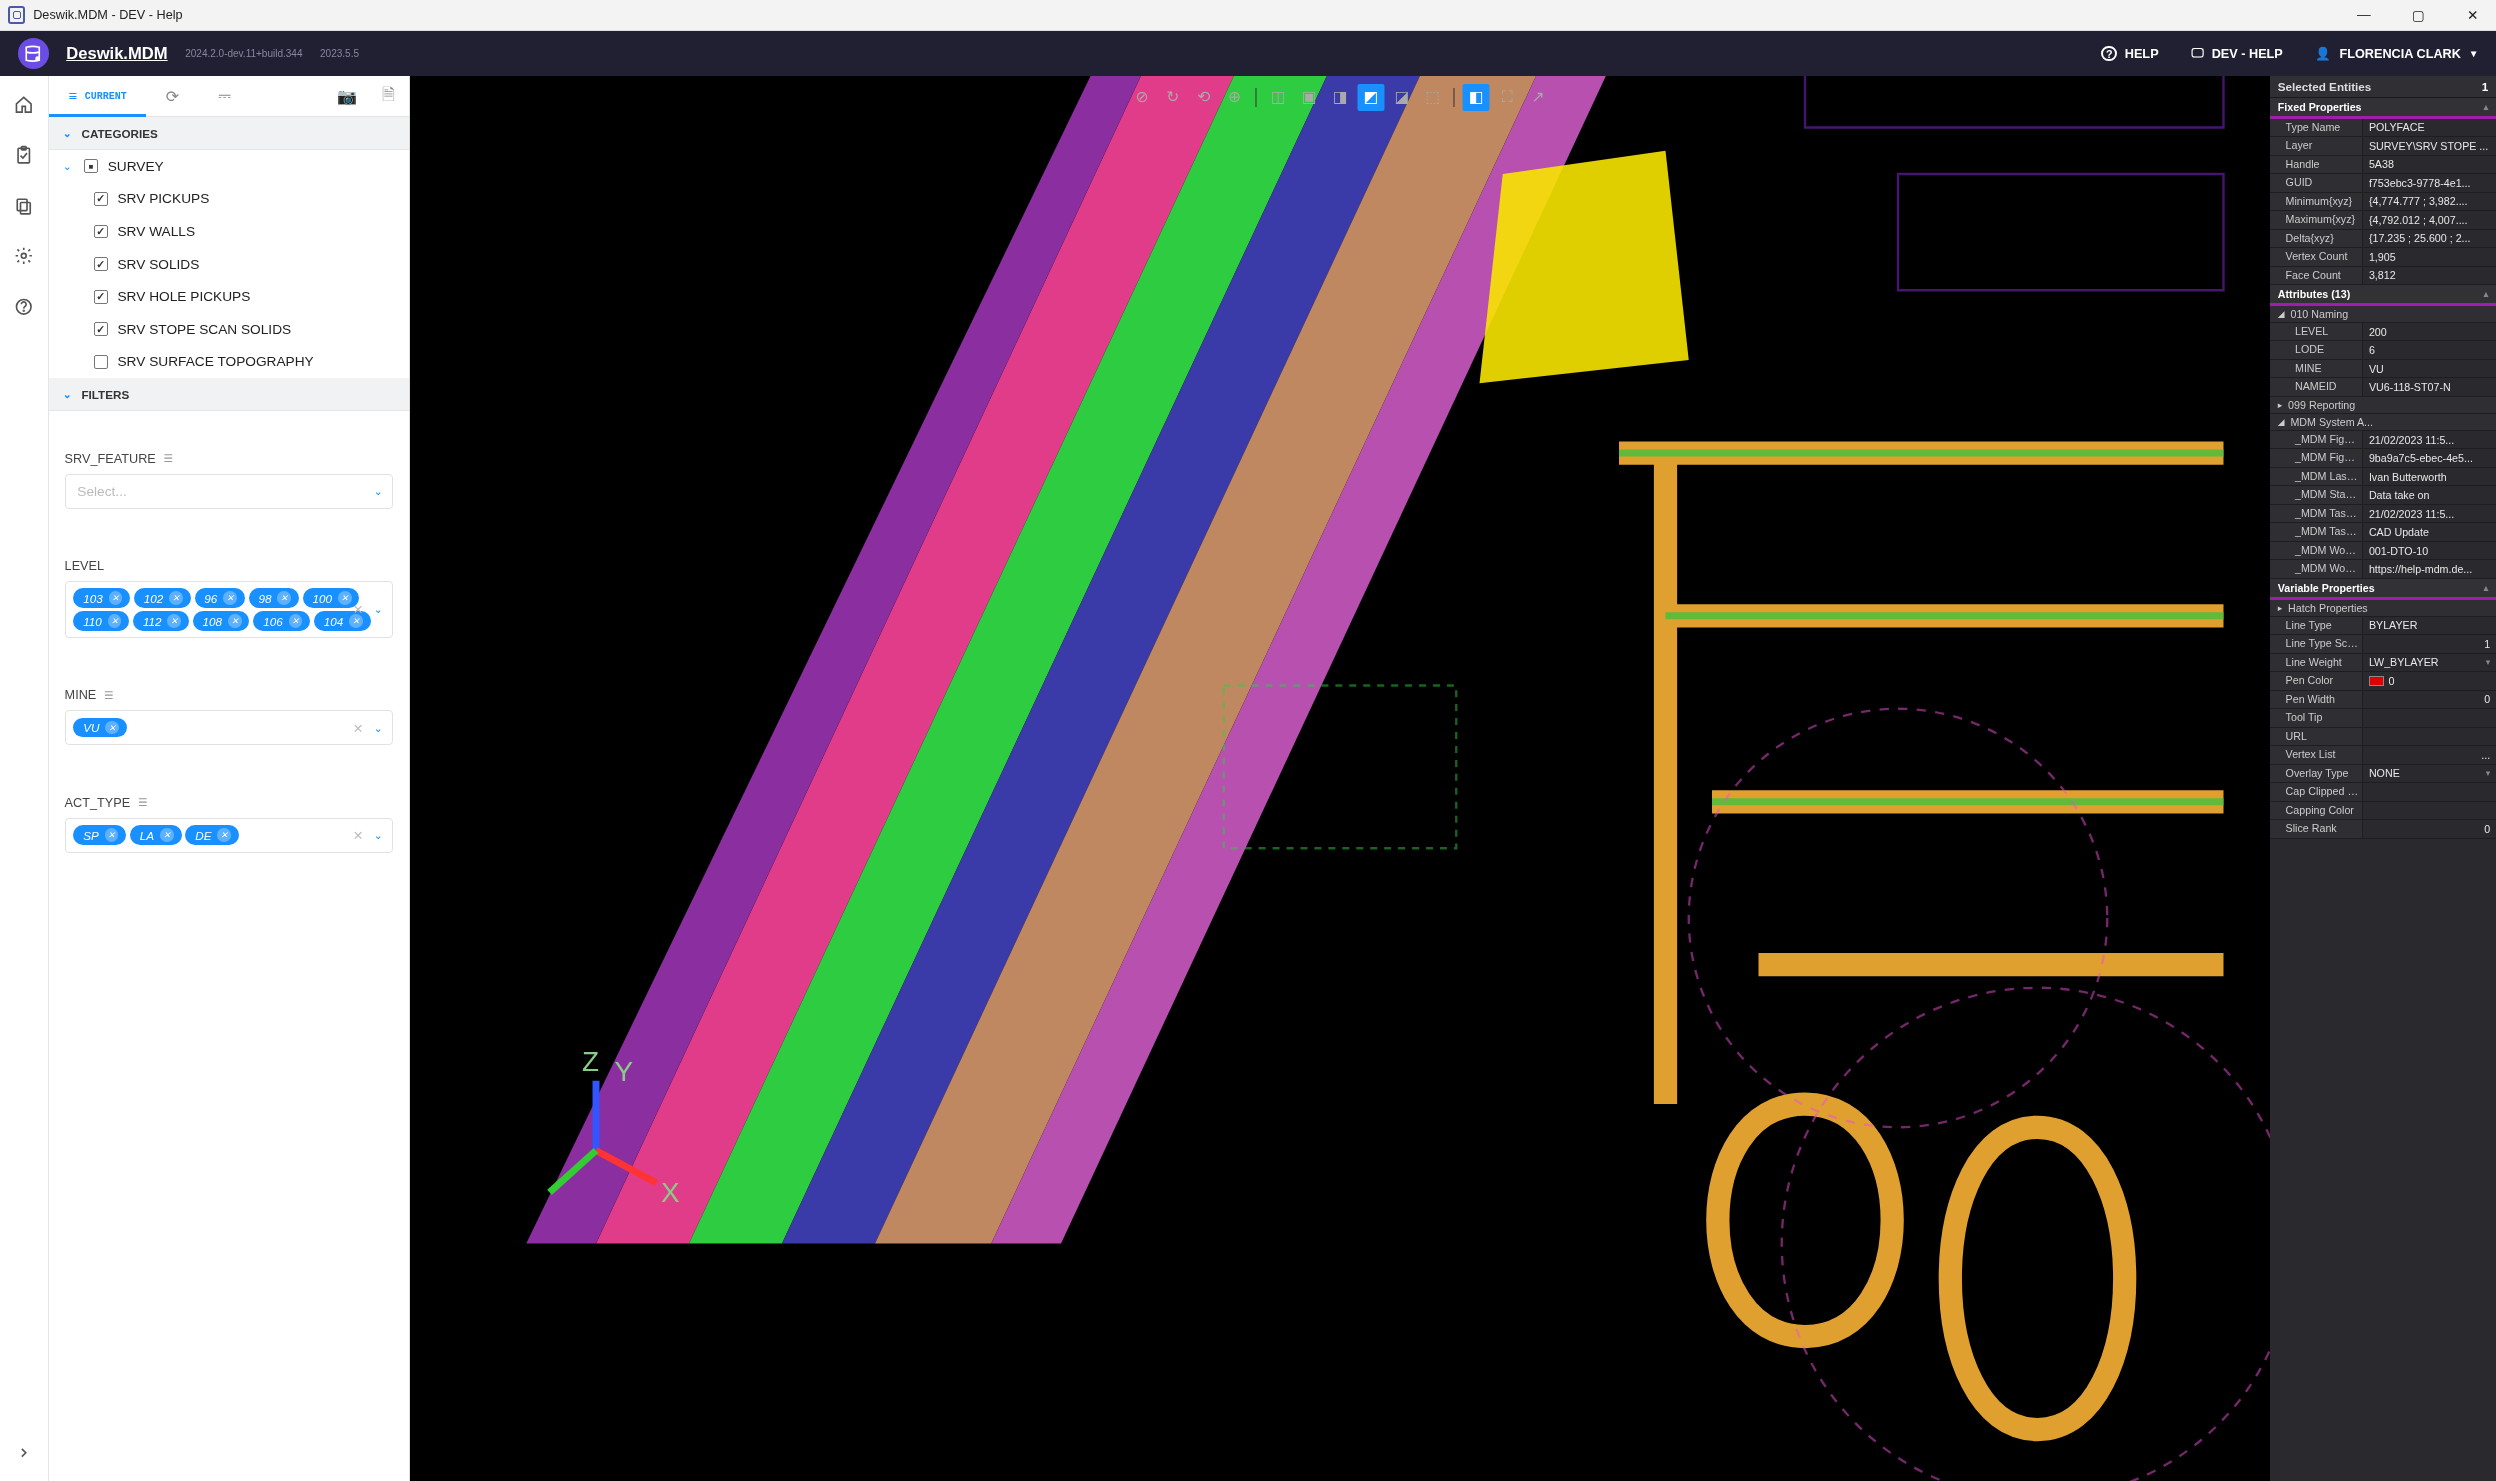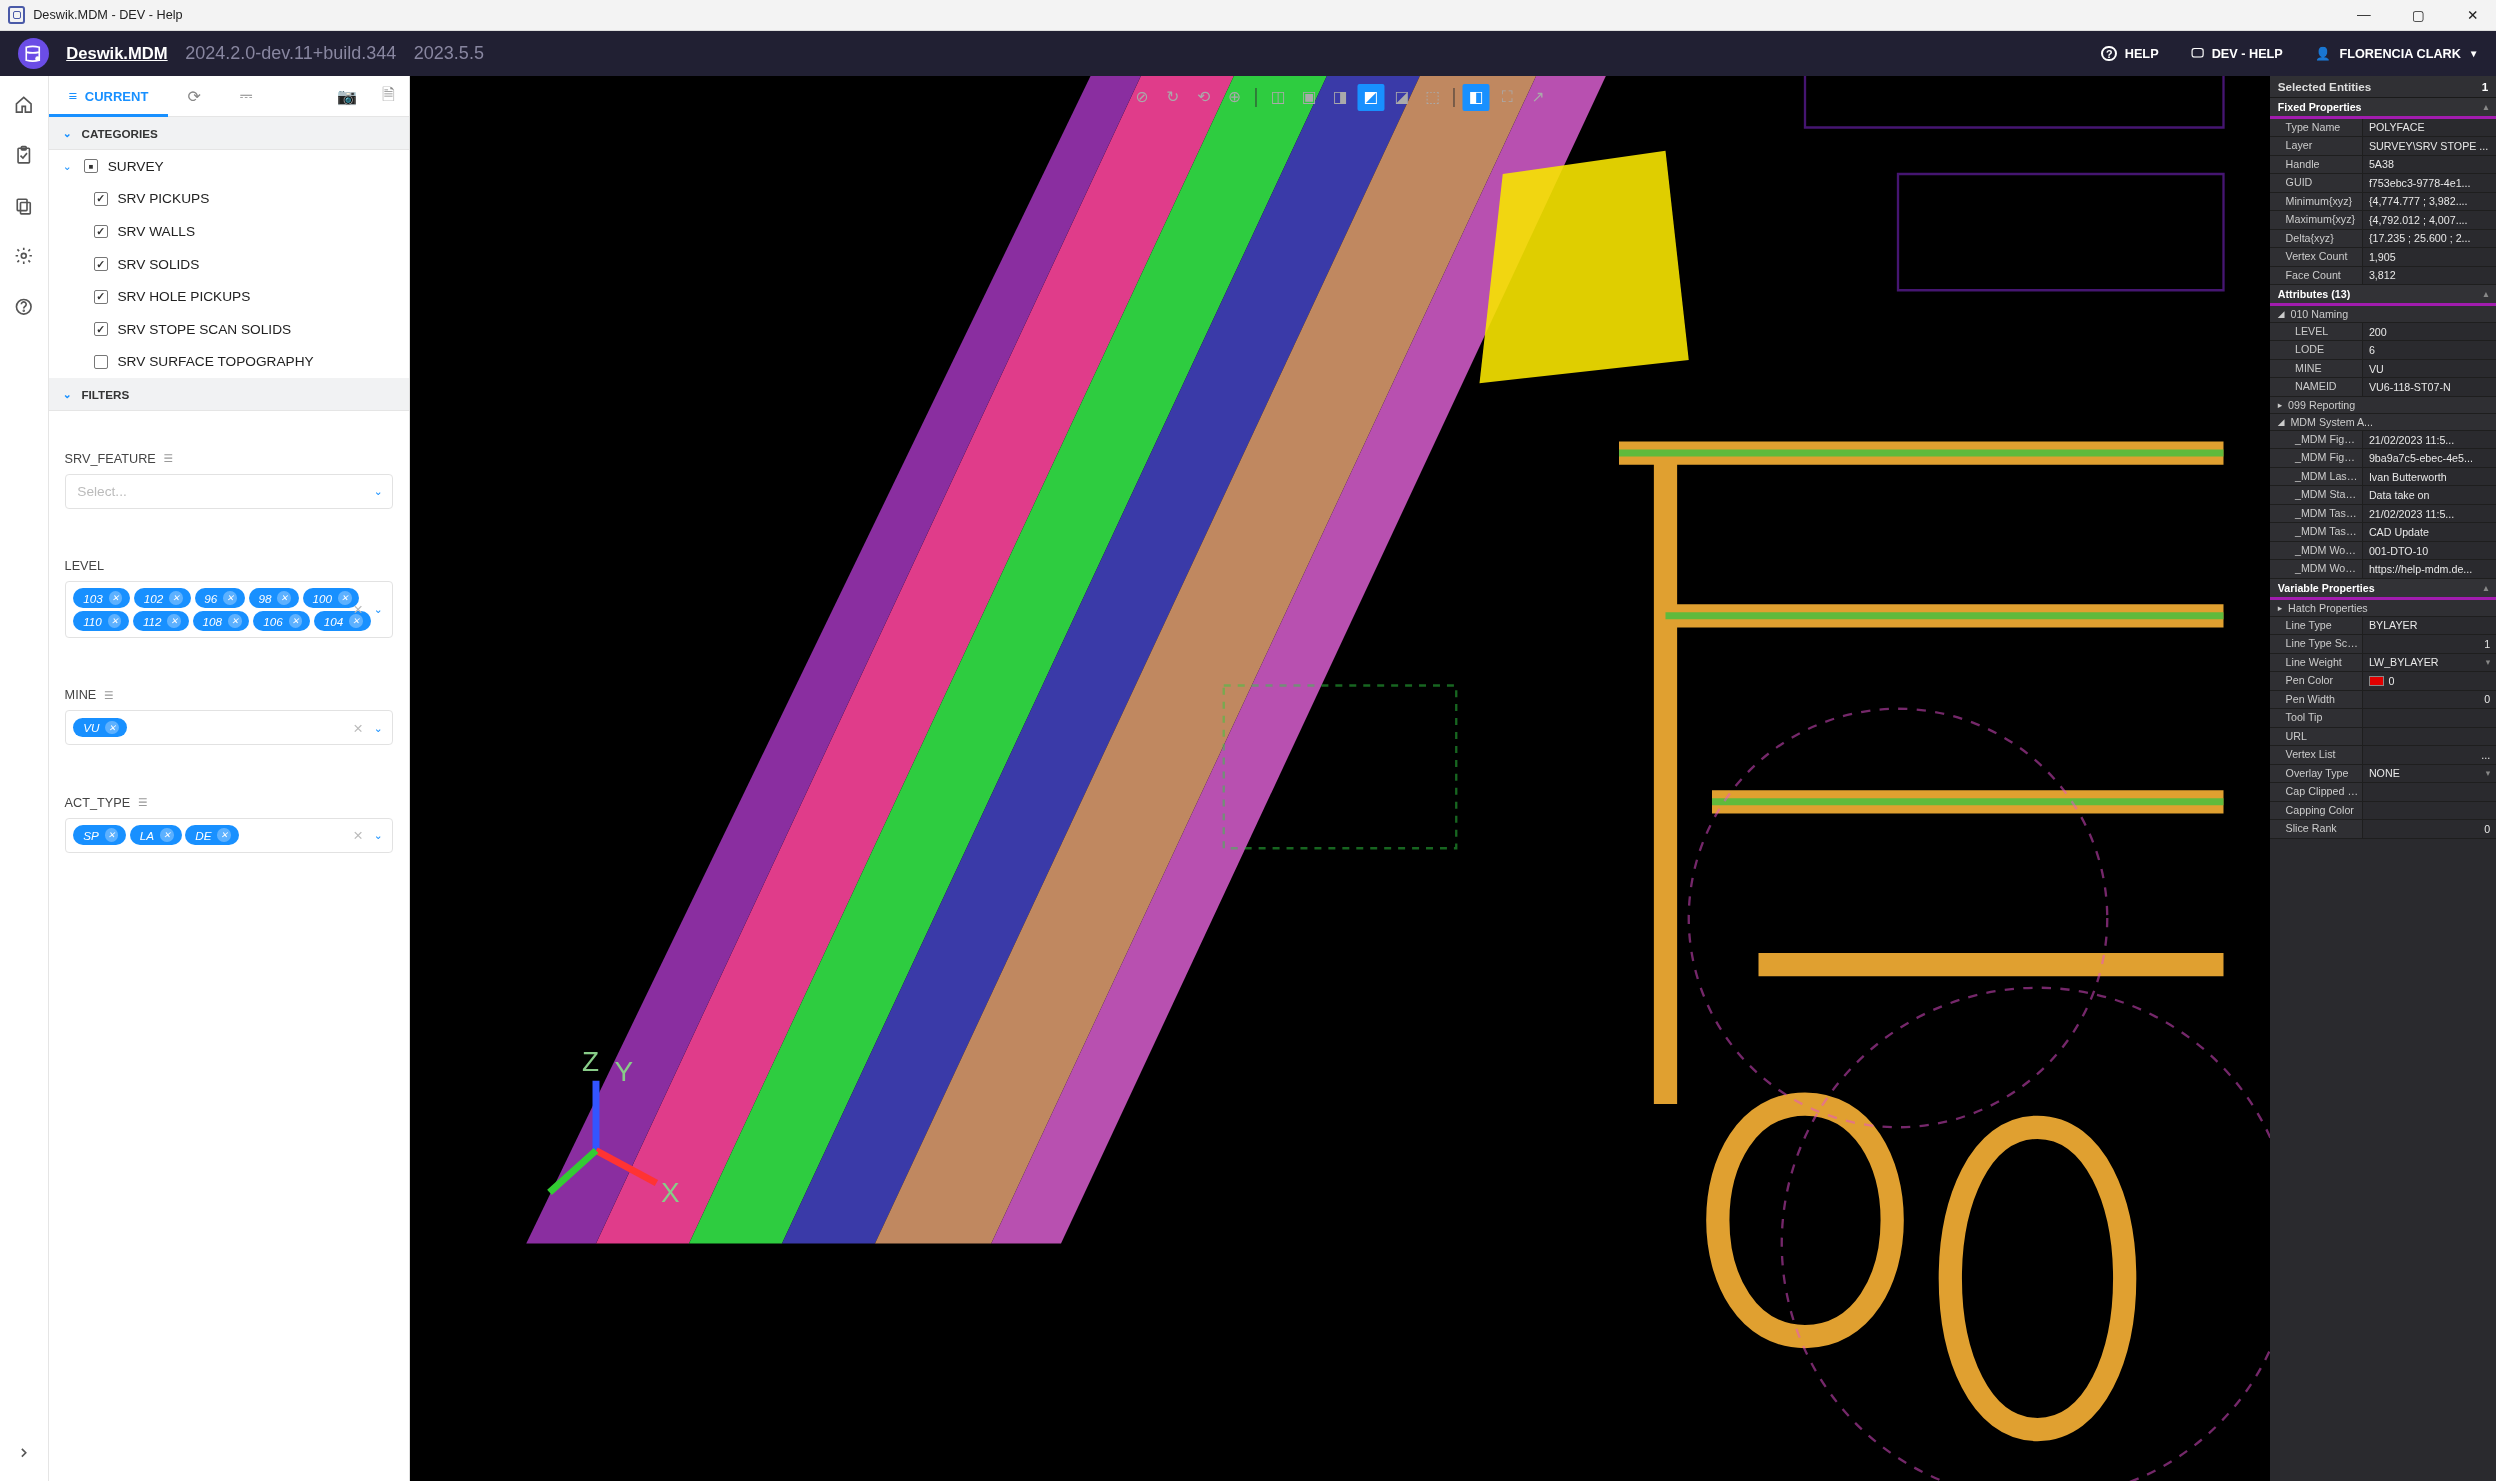--- a/index.html
+++ b/index.html
@@ -11,21 +11,21 @@
 .win-titlebar .app-icon::after { content:""; position:absolute; top:2.9px; left:2.9px; right:2.9px; bottom:2.9px; border:1px solid #4a5aa8; border-radius:2px; }
 .win-titlebar .title { font-size:12.7px; color:#222; }
 .win-titlebar .ctrls { margin-left:auto; display:flex; gap:23.4px; font-size:13.7px; color:#222; }
 .win-titlebar .ctrls span { width:31px; text-align:center; cursor:pointer; }
 
 
 .app-header { height:45px; background:#212033; display:flex; align-items:center; color:#fff; padding:0 17.6px; gap:17.6px; }
 .app-header .logo { width:31px; height:31px; background:#6b4de6; border-radius:50%; display:flex; align-items:center; justify-content:center; position:relative; }
 .app-header .logo svg { width:19.5px; height:19.5px; fill:#fff; }
 .app-header .name { font-size:16.6px; font-weight:700;text-decoration:underline; }
-.app-header .ver { font-size:18px; color:#8886a0; }
+.app-header .ver { font-size:10px; color:#8886a0; }
 .app-header .right { margin-left:auto; display:flex; align-items:center; gap:33px; }
 .app-header .right .hitm { display:flex; align-items:center; gap:7.8px; font-size:12.7px; font-weight:700; cursor:pointer; }
 
 
 .app-body { display:flex; height:calc(100% - 76px); }
 .left-rail { width:49px; background:#fff; border-right:1px solid #e5e5e5; display:flex; flex-direction:column; align-items:center; padding-top:17.6px; gap:29px; }
 .left-rail .ri { width:21.5px; height:21.5px; color:#555; cursor:pointer; display:flex; align-items:center; justify-content:center; }
 .left-rail .expand { margin-top:auto; margin-bottom:17.6px; }
 
 .side-panel { width:361px; background:#fff; border-right:1px solid #ddd; display:flex; flex-direction:column; overflow:hidden; }
@@ -172,21 +172,21 @@
         <svg width="15.6" height="15.6" viewBox="0 0 24 24" fill="none" stroke="#555" stroke-width="2.5">
           <path d="M9 6 L15 12 L9 18"></path>
         </svg>
       </div>
   </div>
 
   <div class="side-panel">
     <div class="side-tabs">
       <div class="tab active">
         <span class="ic">≡</span>
-        <span style="font-size:13px;font-weight:600;">CURRENT</span>
+        <span style="font-size:10px;font-weight:600;font-family:Liberation Mono, monospace;">CURRENT</span>
       </div>
       <div class="tab">
           <span>⟳</span>
         </div>
       <div class="tab">
           <span>⎓</span>
         </div>
       <div class="spacer"></div>
       <div class="tico">📷</div>
       <div class="tico">🗎</div>

